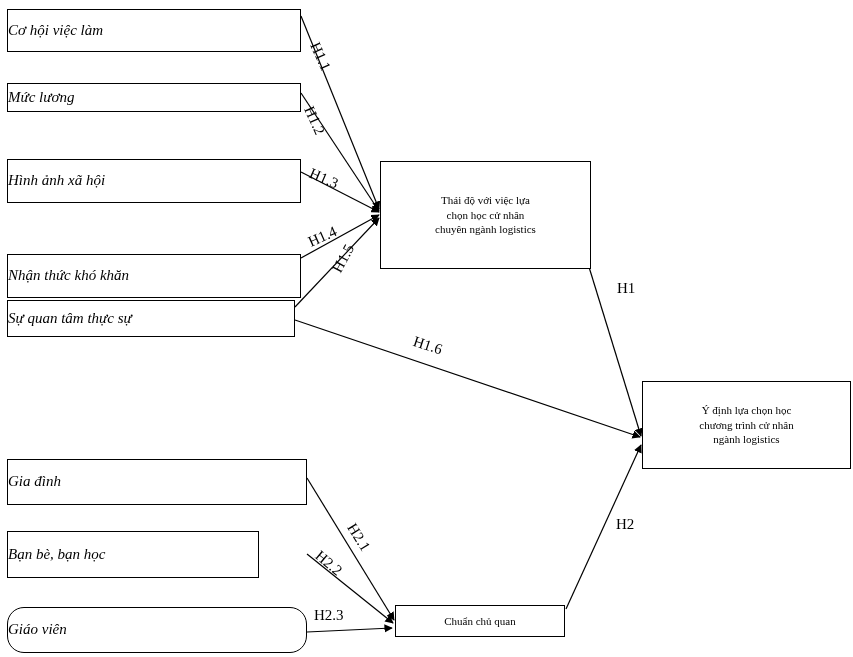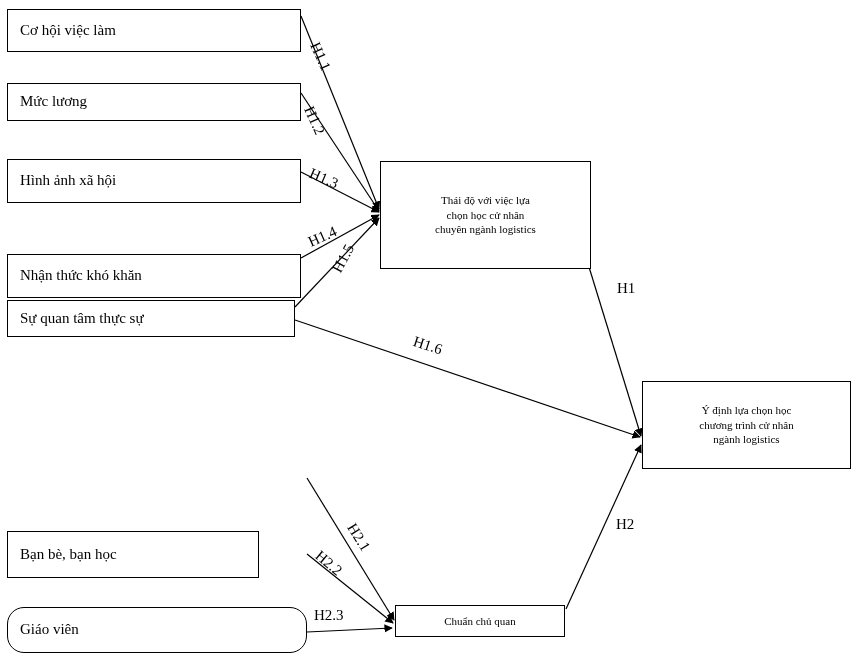--- a/index.html
+++ b/index.html
@@ -22,21 +22,22 @@
     position: absolute;
     box-sizing: border-box;
     border: 1px solid #000000;
     background: #ffffff;
     display: flex;
     align-items: center;
     z-index: 3;
   }
   .node.left-align {
     justify-content: flex-start;
-    padding-left: 12px;
+    padding-left: 0;
+    font-style: italic;
   }
   .node.center-align {
     justify-content: center;
     text-align: center;
   }
   .node-label {
     font-size: 15px;
     line-height: 1.30;
     white-space: pre-line;
   }
@@ -84,36 +85,39 @@
       <line x1="307" y1="554" x2="393" y2="623" marker-end="url(#arrow)"></line>
       <line x1="307" y1="632" x2="392" y2="628" marker-end="url(#arrow)"></line>
       <line x1="566" y1="609" x2="641" y2="445" marker-end="url(#arrow)"></line>
     </g>
   </svg>
 
   <div class="node left-align" style="left:7px; top:9px; width:294px; height:43px;">
     <span class="node-label">Cơ hội việc làm</span>
   </div>
 
-  <div class="node left-align" style="left:7px; top:83px; width:294px; height:38px;">
+  <div class="node left-align" style="left:7px; top:83px; width:294px; height:29px;">
     <span class="node-label">Mức lương</span>
   </div>
 
   <div class="node left-align" style="left:7px; top:159px; width:294px; height:44px;">
     <span class="node-label">Hình ảnh xã hội</span>
   </div>
 
   <div class="node left-align" style="left:7px; top:234px; width:294px; height:44px;margin-top:20px;">
     <span class="node-label">Nhận thức khó khăn</span>
   </div>
 
   <div class="node left-align" style="left:7px; top:300px; width:288px; height:37px;text-align:center;">
     <span class="node-label">Sự quan tâm thực sự</span>
   </div>
 
+  <div class="node left-align" style="left:7px; top:459px; width:300px; height:46px;">
+    <span class="node-label">Gia đình</span>
+  </div>
 
   <div class="node left-align" style="left:7px; top:531px; width:252px; height:47px;">
     <span class="node-label">Bạn bè, bạn học</span>
   </div>
 
   <div class="node left-align" style="left:7px; top:607px; width:300px; height:46px;border-radius:17px;">
     <span class="node-label">Giáo viên</span>
   </div>
 
   <div class="node center-align" style="left:380px; top:161px; width:211px; height:108px;">

